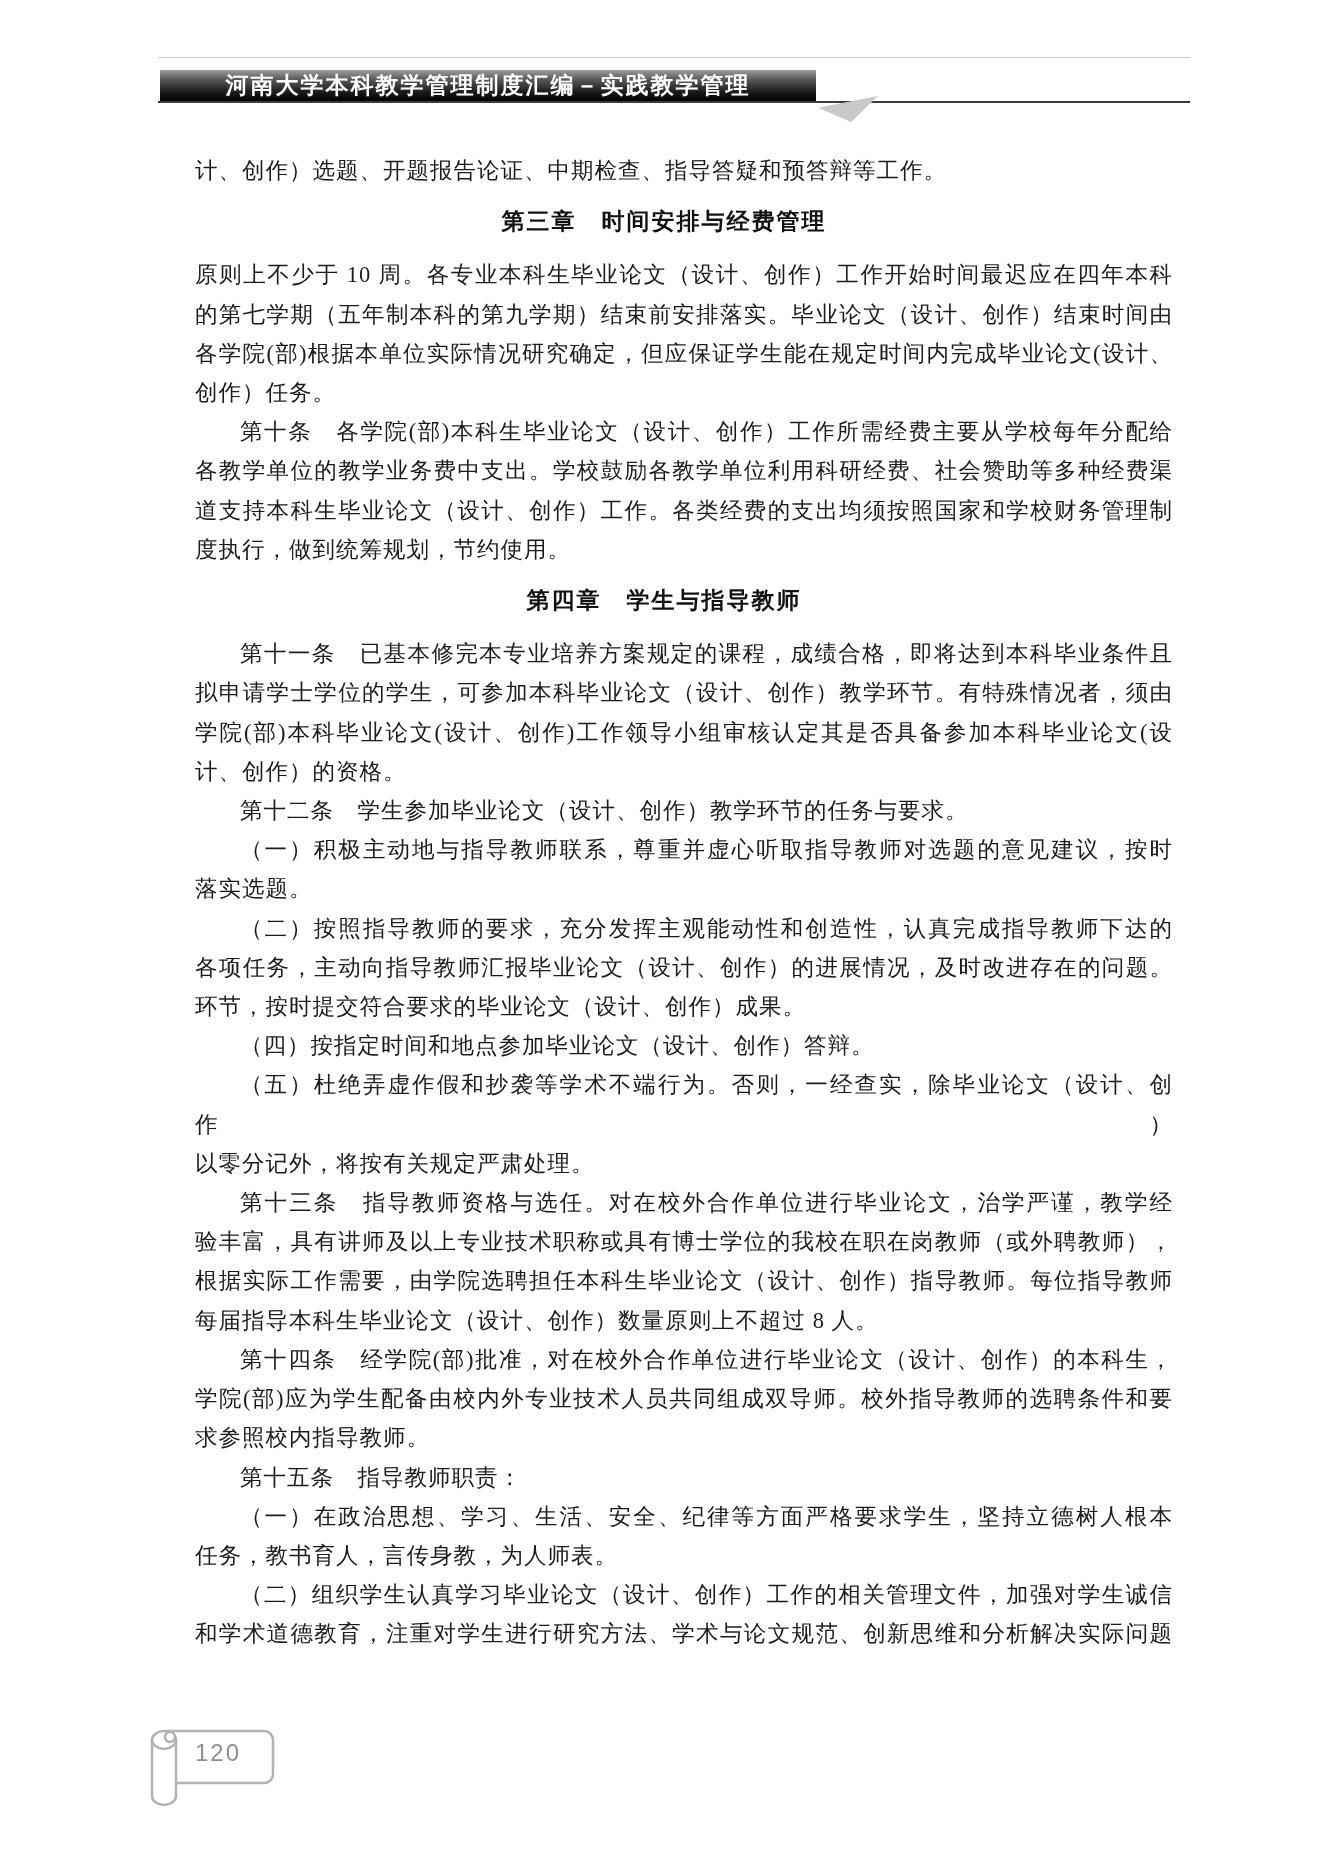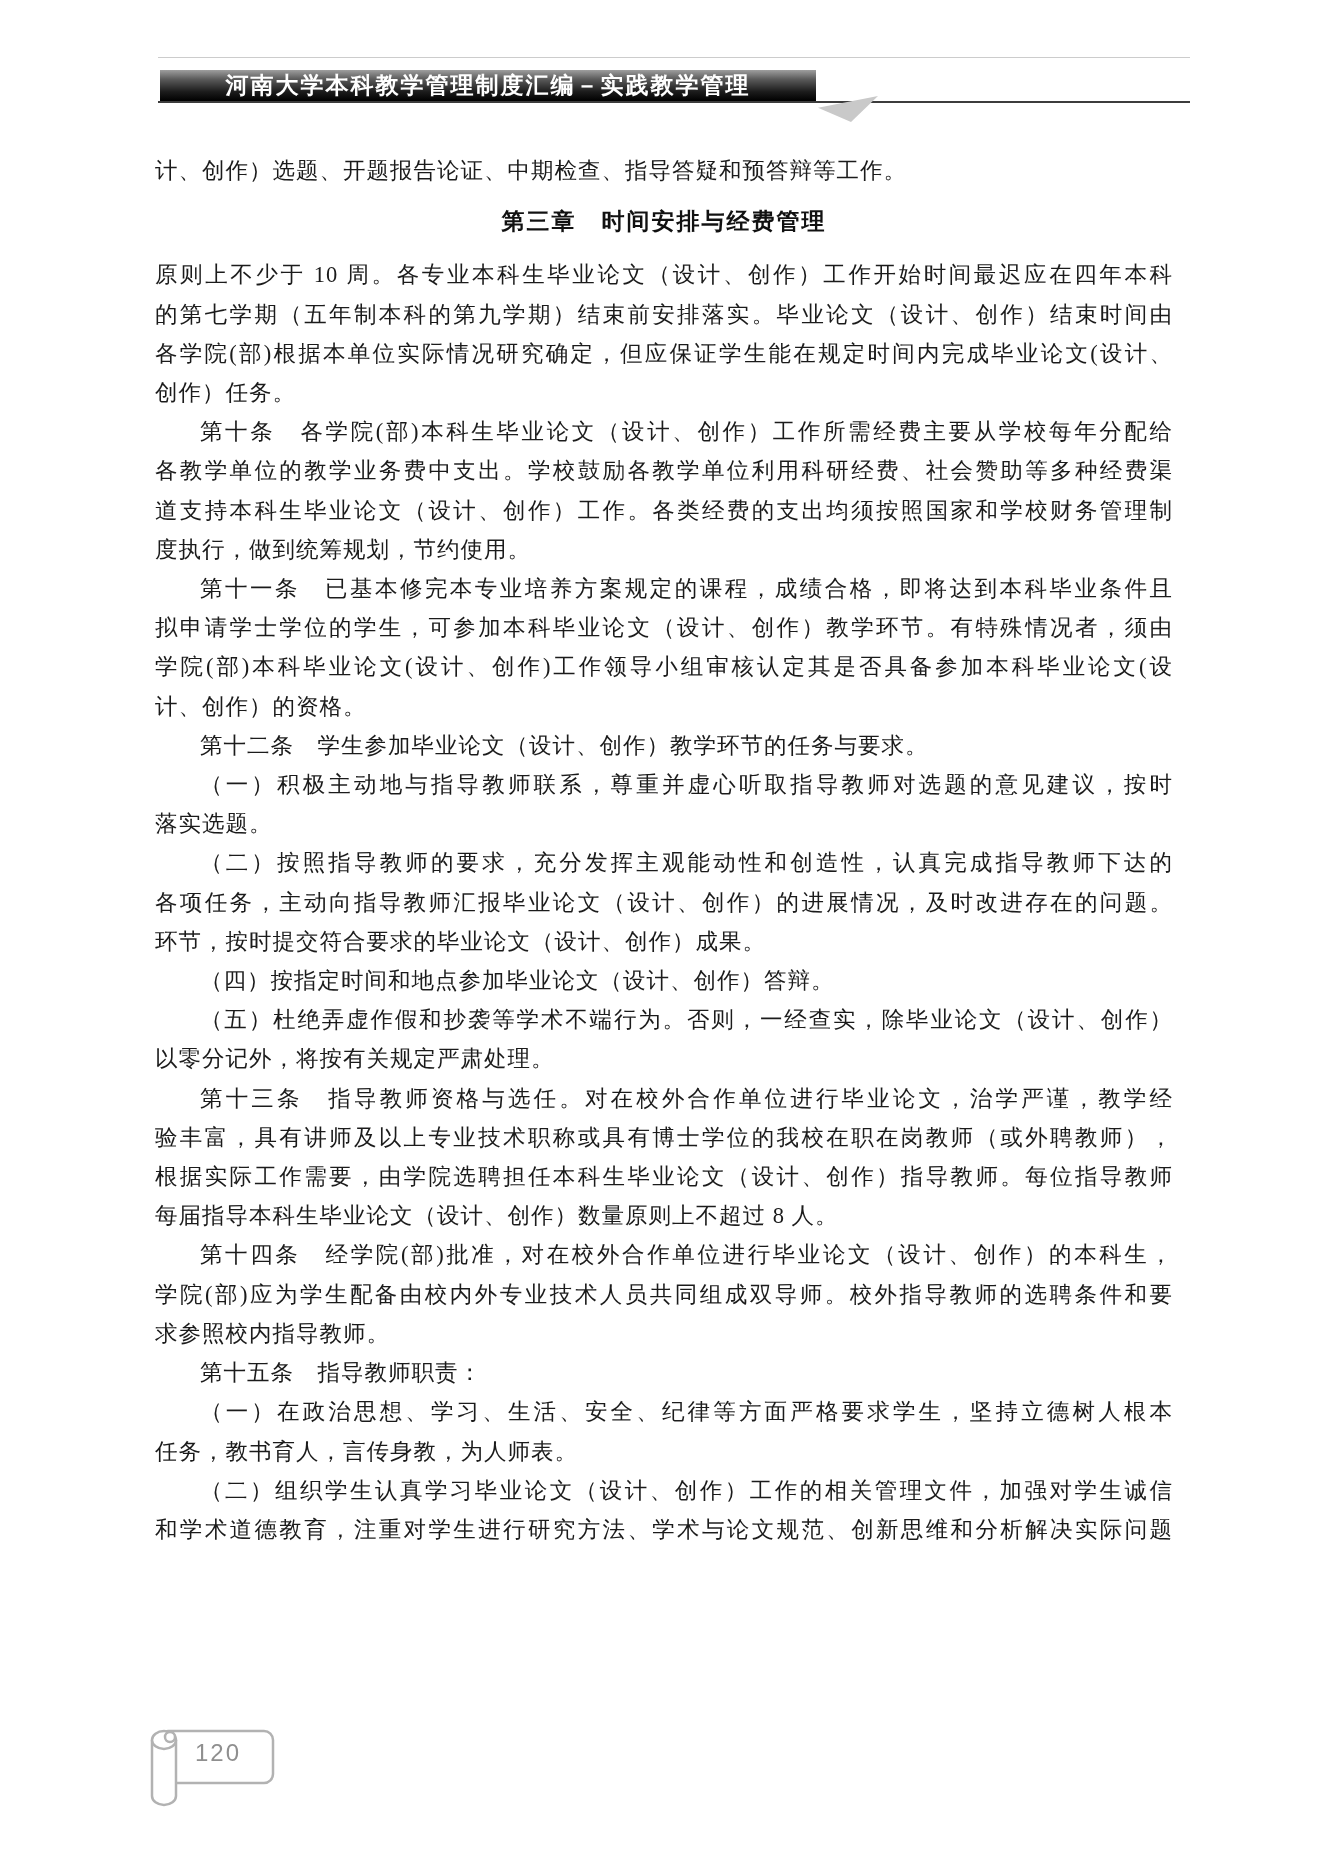--- a/index.html
+++ b/index.html
@@ -19,21 +19,21 @@
   .underline { position:absolute; left:158px; top:101px; width:1032px; height:2px; background:#3c3c3c; }
   .banner-arrow {
     position:absolute; left:818px; top:96px; width:60px; height:26px;
     background:#c9c9c9; clip-path:polygon(0% 45%, 100% 0%, 55% 100%);
   }
 
   .doc-body {
     position:absolute; left:155px; top:151px; width:1018px;
     font-size:22.5px; line-height:39.2px; color:#1b1b1b; letter-spacing:1px;
   }
-  .doc-body .line, .doc-body .indent { text-align:justify; text-align-last:justify; }
+  .doc-body .line, .doc-body .indent { text-align:justify; text-align-last:justify;margin-left:40px; }
   .doc-body .line.end, .doc-body .indent.end { text-align-last:left; }
   .doc-body .indent { text-indent:2em; }
   .doc-body .heading {
     text-align:left; text-align-last:center; font-weight:bold;
     font-size:23px; letter-spacing:2px; margin:12px 0 14px 0;
     font-family:"Liberation Sans","DejaVu Sans",sans-serif; color:#111;
   }
 
   .footer { position:absolute; left:144px; top:1726px; width:200px; height:90px; }
   .footer svg { position:absolute; left:0; top:0; }
@@ -59,20 +59,21 @@
     <div class="line end">计、创作）选题、开题报告论证、中期检查、指导答疑和预答辩等工作。</div>
     <div class="heading">第三章　时间安排与经费管理</div>
     <div class="line">原则上不少于 10 周。各专业本科生毕业论文（设计、创作）工作开始时间最迟应在四年本科</div>
     <div class="line">的第七学期（五年制本科的第九学期）结束前安排落实。毕业论文（设计、创作）结束时间由</div>
     <div class="line">各学院(部)根据本单位实际情况研究确定，但应保证学生能在规定时间内完成毕业论文(设计、</div>
     <div class="line end">创作）任务。</div>
     <div class="indent">第十条　各学院(部)本科生毕业论文（设计、创作）工作所需经费主要从学校每年分配给</div>
     <div class="line">各教学单位的教学业务费中支出。学校鼓励各教学单位利用科研经费、社会赞助等多种经费渠</div>
     <div class="line">道支持本科生毕业论文（设计、创作）工作。各类经费的支出均须按照国家和学校财务管理制</div>
     <div class="line end">度执行，做到统筹规划，节约使用。</div>
+    <div class="heading">第四章　学生与指导教师</div>
     <div class="indent">第十一条　已基本修完本专业培养方案规定的课程，成绩合格，即将达到本科毕业条件且</div>
     <div class="line">拟申请学士学位的学生，可参加本科毕业论文（设计、创作）教学环节。有特殊情况者，须由</div>
     <div class="line">学院(部)本科毕业论文(设计、创作)工作领导小组审核认定其是否具备参加本科毕业论文(设</div>
     <div class="line end">计、创作）的资格。</div>
     <div class="indent end">第十二条　学生参加毕业论文（设计、创作）教学环节的任务与要求。</div>
     <div class="indent">（一）积极主动地与指导教师联系，尊重并虚心听取指导教师对选题的意见建议，按时</div>
     <div class="line end">落实选题。</div>
     <div class="indent">（二）按照指导教师的要求，充分发挥主观能动性和创造性，认真完成指导教师下达的</div>
     <div class="line">各项任务，主动向指导教师汇报毕业论文（设计、创作）的进展情况，及时改进存在的问题。</div>
     <div class="line end">环节，按时提交符合要求的毕业论文（设计、创作）成果。</div>

